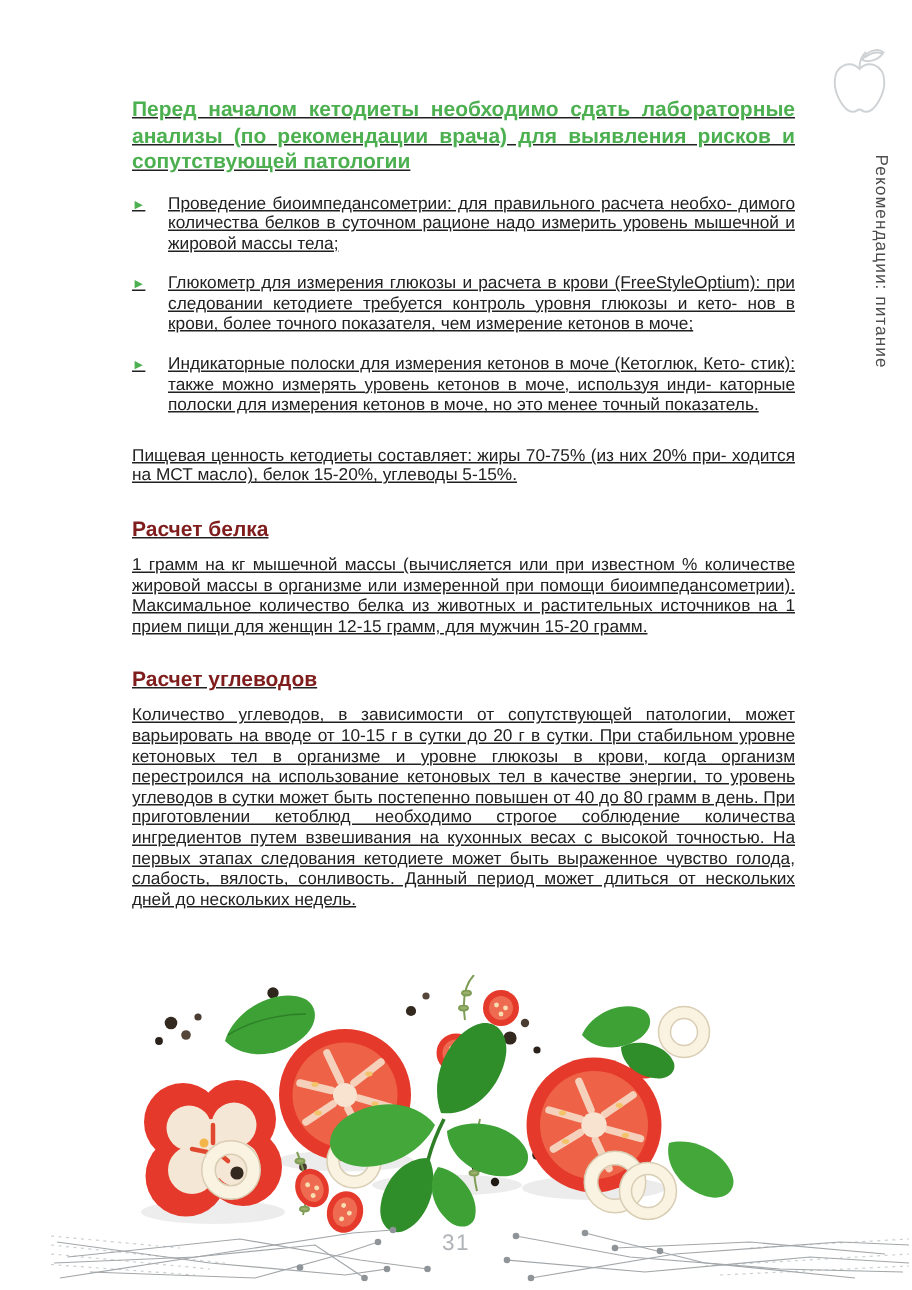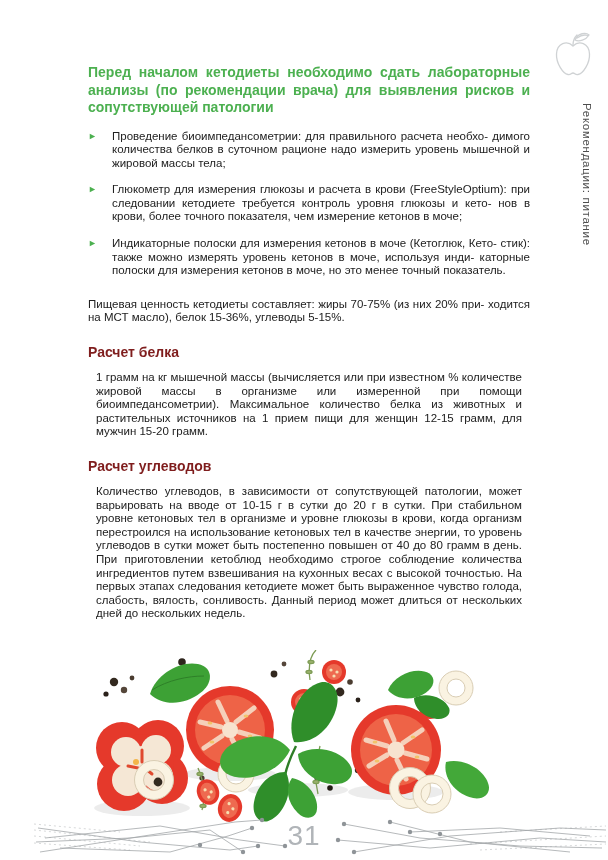--- a/index.html
+++ b/index.html
@@ -13,21 +13,21 @@
   
   .apple{position:absolute;left:553px;top:30px;width:40px;height:50px;}
   .sidebar-label{
     position:absolute;right:15px;top:103px;
     writing-mode:vertical-rl;
     font-size:11.5px;letter-spacing:.7px;color:#4d4d4d;
     white-space:nowrap;
   }
 
   
-  .content{position:absolute;left:88px;top:64px;width:442px;color:#212121;}
+  .content{position:absolute;left:88px;top:64px;width:442px;color:#212121;text-decoration:underline;}
   .intro-heading{
     margin:0 0 13px 0;
     font-size:14px;line-height:17.5px;font-weight:700;
     color:#4cb050;text-align:justify;
   }
   .bullets{list-style:none;margin:0;padding:0;}
   .bullets li{
     display:flex;margin:0 0 13px 0;
     font-size:11.5px;line-height:13.6px;
   }
@@ -35,30 +35,30 @@
   .bullet-marker{
     flex:0 0 24px;color:#4cb050;font-size:9px;line-height:13.6px;
   }
   .bullet-text{flex:1;text-align:justify;}
   .para{
     margin:20px 0 0 0;font-size:11.5px;line-height:13.6px;text-align:justify;
   }
   .section-title{
     margin:19px 0 11px 0;font-size:14px;font-weight:700;color:#7f1d1d;
   }
-  .section-body{margin:8px;font-size:11.5px;line-height:13.6px;text-align:justify;}
+  .section-body{margin:0;font-size:11.5px;line-height:13.6px;text-align:justify;}
 
   
   .food{position:absolute;left:58px;top:650px;width:470px;height:190px;}
 
   
   .footer-lines{position:absolute;left:0;top:812px;width:608px;height:48px;}
   .page-number{
     position:absolute;left:50%;transform:translateX(-50%);
-    top:820px;font-size:28px;color:#b0b4b8;letter-spacing:1px;
+    top:820px;font-size:15px;color:#b0b4b8;letter-spacing:1px;
   }
 </style>
 </head>
 <body>
 
 <div class="page">
 
   <svg class="apple" viewBox="0 0 40 50">
     <g fill="none" stroke="#cfd2d4" stroke-width="1.3" stroke-linecap="round">
       <path d="M20 16 C 14 10, 4 13, 3.5 24 C 3 33, 10 44, 15 44.5 C 18 45, 18 43, 20 43 C 22 43, 22 45, 25 44.5 C 30 44, 37 33, 36.5 24 C 36 13, 26 10, 20 16 Z"></path>
@@ -82,21 +82,21 @@
       <li>
         <span class="bullet-marker">►</span>
         <span class="bullet-text">Глюкометр для измерения глюкозы и расчета в крови (FreeStyleOptium): при следовании кетодиете требуется контроль уровня глюкозы и кето- нов в крови, более точного показателя, чем измерение кетонов в моче;</span>
       </li>
       <li>
         <span class="bullet-marker">►</span>
         <span class="bullet-text">Индикаторные полоски для измерения кетонов в моче (Кетоглюк, Кето- стик): также можно измерять уровень кетонов в моче, используя инди- каторные полоски для измерения кетонов в моче, но это менее точный показатель.</span>
       </li>
     </ul>
 
-    <p class="para">Пищевая ценность кетодиеты составляет: жиры 70-75% (из них 20% при- ходится на МСТ масло), белок 15-36%, углеводы 5-15%.</p>
+    <p class="para">Пищевая ценность кетодиеты составляет: жиры 70-75% (из них 20% при- ходится на МСТ масло), белок 15-20%, углеводы 5-15%.</p>
 
     <h2 class="section-title">Расчет белка</h2>
     <p class="section-body">1 грамм на кг мышечной массы (вычисляется или при известном % количестве жировой массы в организме или измеренной при помощи биоимпедансометрии). Максимальное количество белка из животных и растительных источников на 1 прием пищи для женщин 12-15 грамм, для мужчин 15-20 грамм.</p>
 
     <h2 class="section-title">Расчет углеводов</h2>
     <p class="section-body">Количество углеводов, в зависимости от сопутствующей патологии, может варьировать на вводе от 10-15 г в сутки до 20 г в сутки. При стабильном уровне кетоновых тел в организме и уровне глюкозы в крови, когда организм перестроился на использование кетоновых тел в качестве энергии, то уровень углеводов в сутки может быть постепенно повышен от 40 до 80 грамм в день. При приготовлении кетоблюд необходимо строгое соблюдение количества ингредиентов путем взвешивания на кухонных весах с высокой точностью. На первых этапах следования кетодиете может быть выраженное чувство голода, слабость, вялость, сонливость. Данный период может длиться от нескольких дней до нескольких недель.</p>
   </div>
 
   <svg class="food" viewBox="0 0 470 190">
     <defs>

